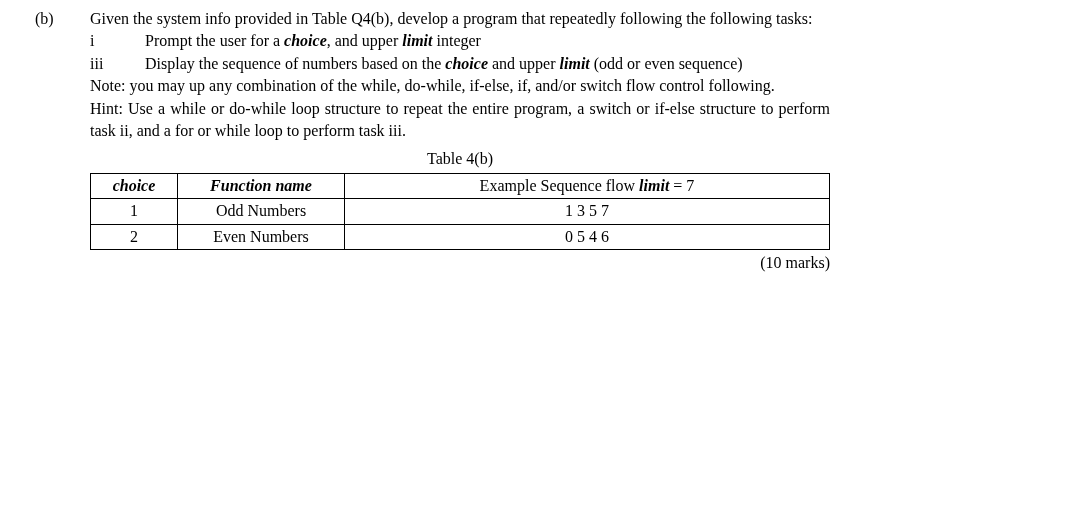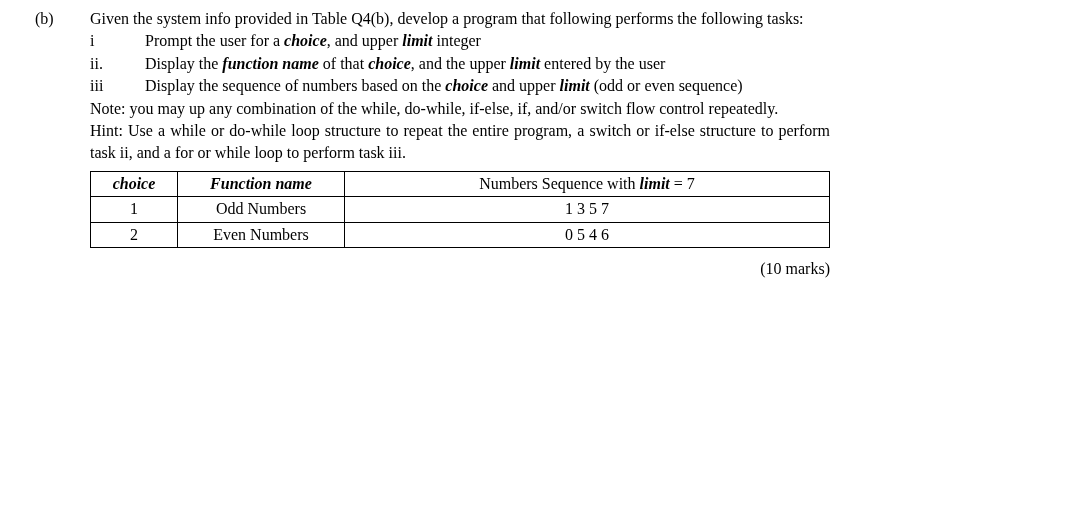--- a/index.html
+++ b/index.html
@@ -67,73 +67,68 @@
       font-weight: normal;
     }
     th:first-child, td:first-child {
       width: 70px;
     }
     th:nth-child(2), td:nth-child(2) {
       width: 150px;
     }
     .marks {
       text-align: right;
-      margin-top: 10px;
+      margin-top: 2px;
     }
     .bold { font-weight: normal; }
     .ital { }
     .bi { font-weight: bold; font-style: italic; }
   </style>
 </head>
 <body>
 
 <div class="question-container">
   <div class="part-label">(b)</div>
   <div class="content">
 
     <div class="intro">
-      <span>Given the system info provided in Table Q4(b), </span><span class="bold">develop</span><span> a program that following performs the following tasks:</span>
+      <span>Given the system info provided in Table Q4(b), </span><span class="bold">develop</span><span> a program that repeatedly following the following tasks:</span>
     </div>
 
     <div class="task-list">
       <div class="task-item">
         <div class="task-num">i</div>
         <div class="task-text">
           <span>Prompt the user for a </span><span class="bi">choice</span><span>, and upper </span><span class="bi">limit</span><span> integer</span>
-        </div>
-      </div>
-      <div class="task-item">
-        <div class="task-num">ii.</div>
-        <div class="task-text">
-          <span>Display the </span><span class="bi">function name</span><span> of that </span><span class="bi">choice</span><span>, and the upper </span><span class="bi">limit</span><span> entered by the user</span>
         </div>
       </div>
       <div class="task-item">
         <div class="task-num">iii</div>
         <div class="task-text">
           <span>Display the sequence of numbers based on the </span><span class="bi">choice</span><span> and upper </span><span class="bi">limit</span><span> (odd or even sequence)</span>
         </div>
       </div>
     </div>
 
     <div class="note">
-      <span>Note: you may up any combination of the </span><span class="ital">while</span><span>, </span><span class="ital">do-while</span><span>, </span><span class="ital">if-else</span><span>, </span><span class="ital">if</span><span>, and/or </span><span class="ital">switch</span><span> flow control repeatedly.</span>
+      <span>Note: you may up any combination of the </span><span class="ital">while</span><span>, </span><span class="ital">do-while</span><span>, </span><span class="ital">if-else</span><span>, </span><span class="ital">if</span><span>, and/or </span><span class="ital">switch</span><span> flow control following.</span>
     </div>
 
     <div class="hint">
       <span>Hint: Use a </span><span class="ital">while</span><span> or </span><span class="ital">do-while</span><span> loop structure to repeat the entire program, a </span><span class="ital">switch</span><span> or </span><span class="ital">if-else</span><span> structure to perform task ii, and a </span><span class="ital">for</span><span> or </span><span class="ital">while</span><span> loop to perform task iii.</span>
     </div>
 
     <div class="table-wrapper">
+      <div class="table-caption">Table 4(b)</div>
       <table>
         <tbody>
             <tr>
           <th><span class="bi">choice</span></th>
           <th><span class="bi">Function name</span></th>
-          <th><span>Numbers Sequence with </span><span class="bi">limit</span><span> = 7</span></th>
+          <th><span>Example Sequence flow </span><span class="bi">limit</span><span> = 7</span></th>
         </tr>
         <tr>
           <td>1</td>
           <td>Odd Numbers</td>
           <td>1 3 5 7</td>
         </tr>
         <tr>
           <td>2</td>
           <td>Even Numbers</td>
           <td>0 5 4 6</td>

